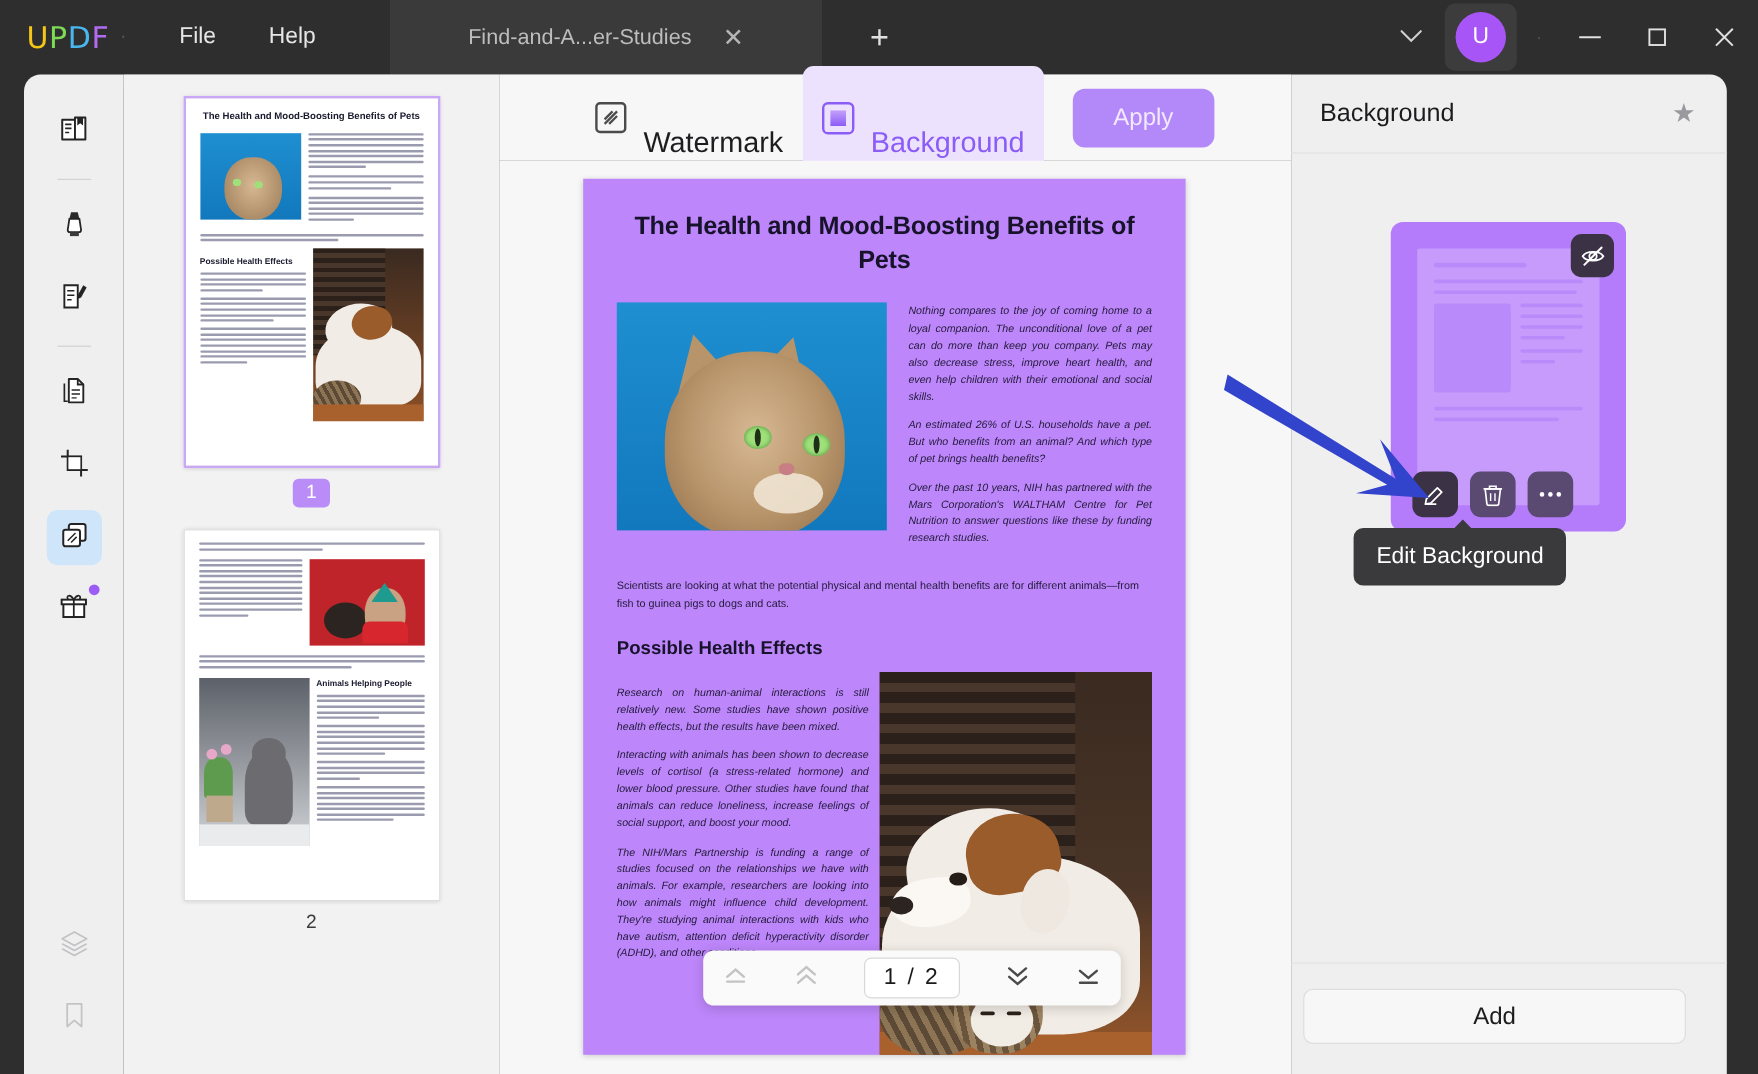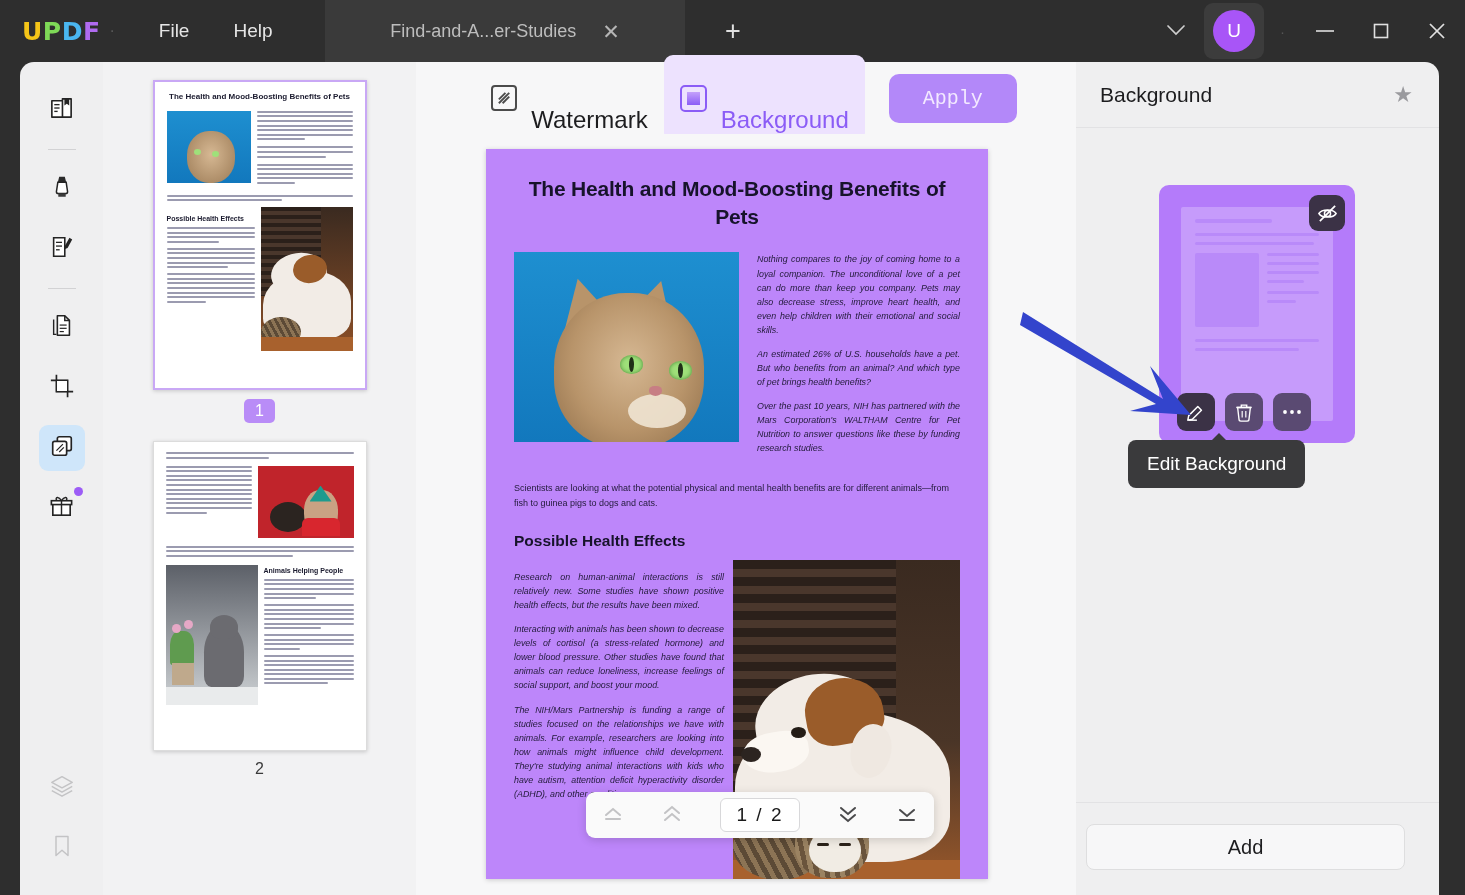--- a/index.html
+++ b/index.html
@@ -8,21 +8,21 @@
     font-family: "Liberation Sans", sans-serif;
     background: #2e2e2e; overflow: hidden;
   }
 
   
   .titlebar {
     position: absolute; top: 0; left: 0; width: 1465px; height: 62px;
     background: #2e2e2e; display: flex; align-items: center;
   }
   .logo {
-    margin-left: 22px; font-size: 25px; font-weight: bold; letter-spacing: 0.5px;
+    margin-left: 22px; font-size: 25px; font-weight: normal; letter-spacing: 0.5px;
     font-family: "DejaVu Sans", sans-serif;
   }
   .logo span:nth-child(1){ color:#f5c518; }
   .logo span:nth-child(2){ color:#7ed957; }
   .logo span:nth-child(3){ color:#4ab6f0; }
   .logo span:nth-child(4){ color:#b06bf0; }
   .logo-dot { color:#5a5a5a; font-size:16px; margin-left:9px; }
   .menu-item {
     color:#e6e6e6; font-size:19px; padding: 0 0; margin-left: 44px; cursor:pointer;
   }
@@ -97,21 +97,21 @@
   .tb-group.active .tb-label { color:#8b5cf6; }
   .tb-icon-wm { width:26px; height:26px; border:2px solid #4b4b4b; border-radius:4px;
     display:flex; align-items:center; justify-content:center; }
   .tb-icon-bg { width:27px; height:27px; border:2.5px solid #8b5cf6; border-radius:5px;
     display:flex; align-items:center; justify-content:center; }
   .tb-icon-bg i { display:block; width:13px; height:13px;
     background:linear-gradient(180deg,#c4a0fb,#8b5cf6); }
   .apply-btn {
     margin-left:24px; background:#b388f9; color:#f3e9ff; font-size:20px;
     padding:13px 34px; border-radius:10px; border:none; cursor:pointer;
-    font-family:Liberation Mono, monospace;
+    font-family:Liberation Sans, sans-serif;
   }
 
   
   .canvas {
     position:absolute; left:416px; top:134px; width:660px; height:761px;
     background:#f7f7f8; overflow:hidden;
   }
   .page {
     position:absolute; left:70px; top:15px; width:502px; height:730px;
     background:#bd86fa; box-shadow:0 1px 5px rgba(0,0,0,.18); overflow:hidden;

